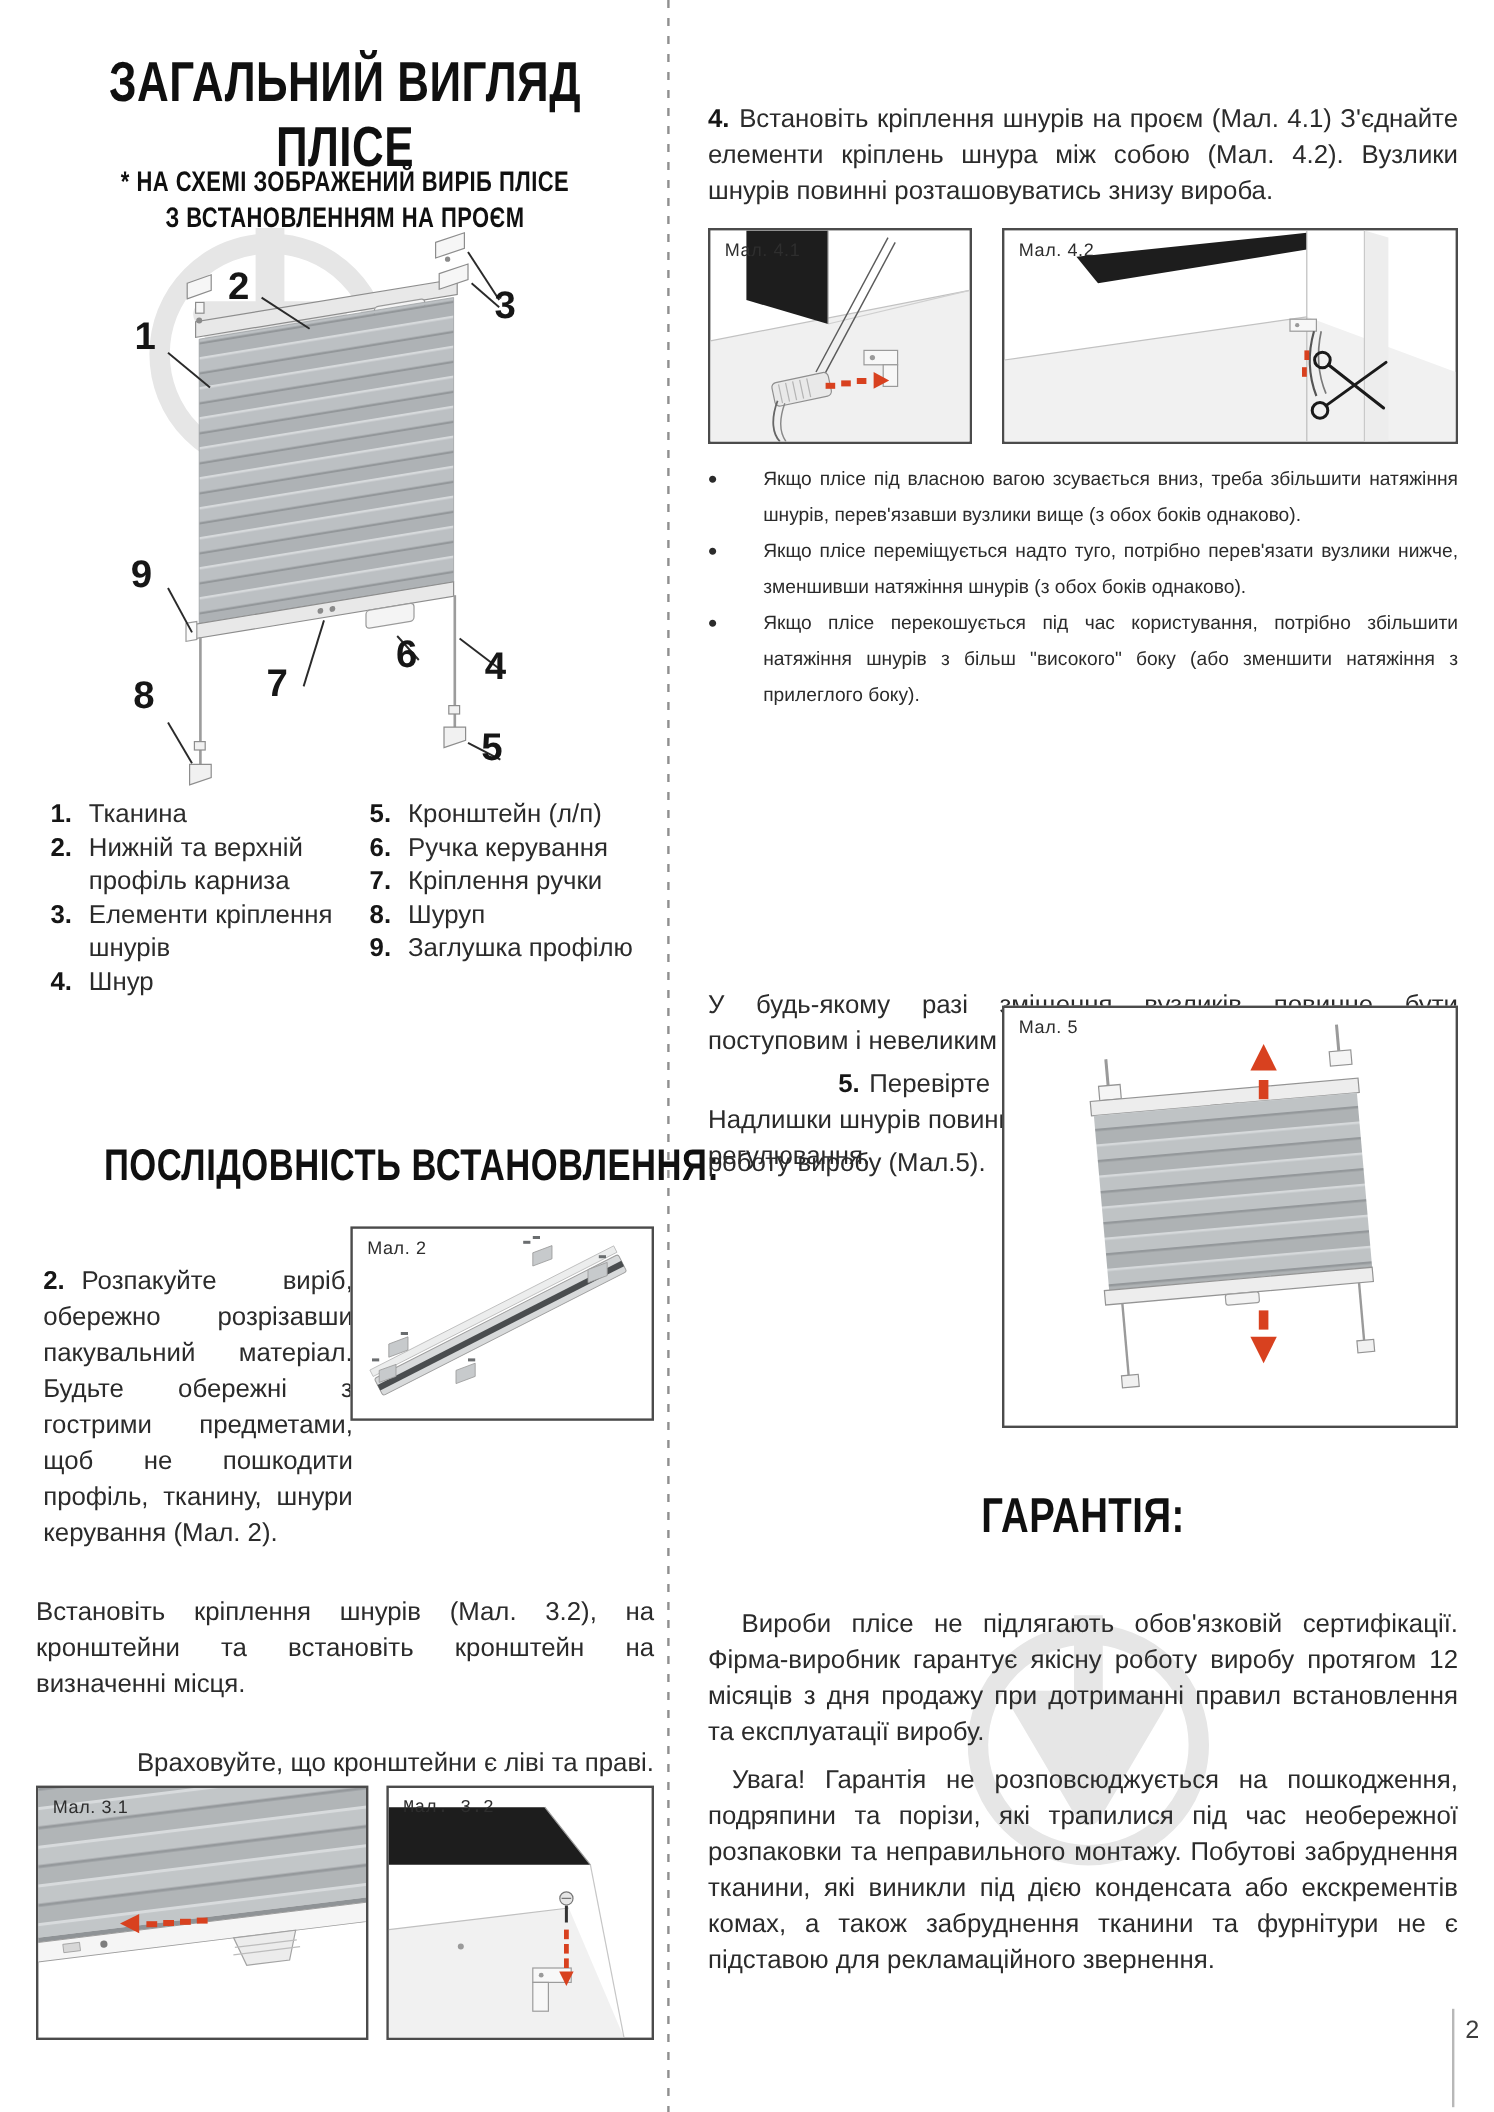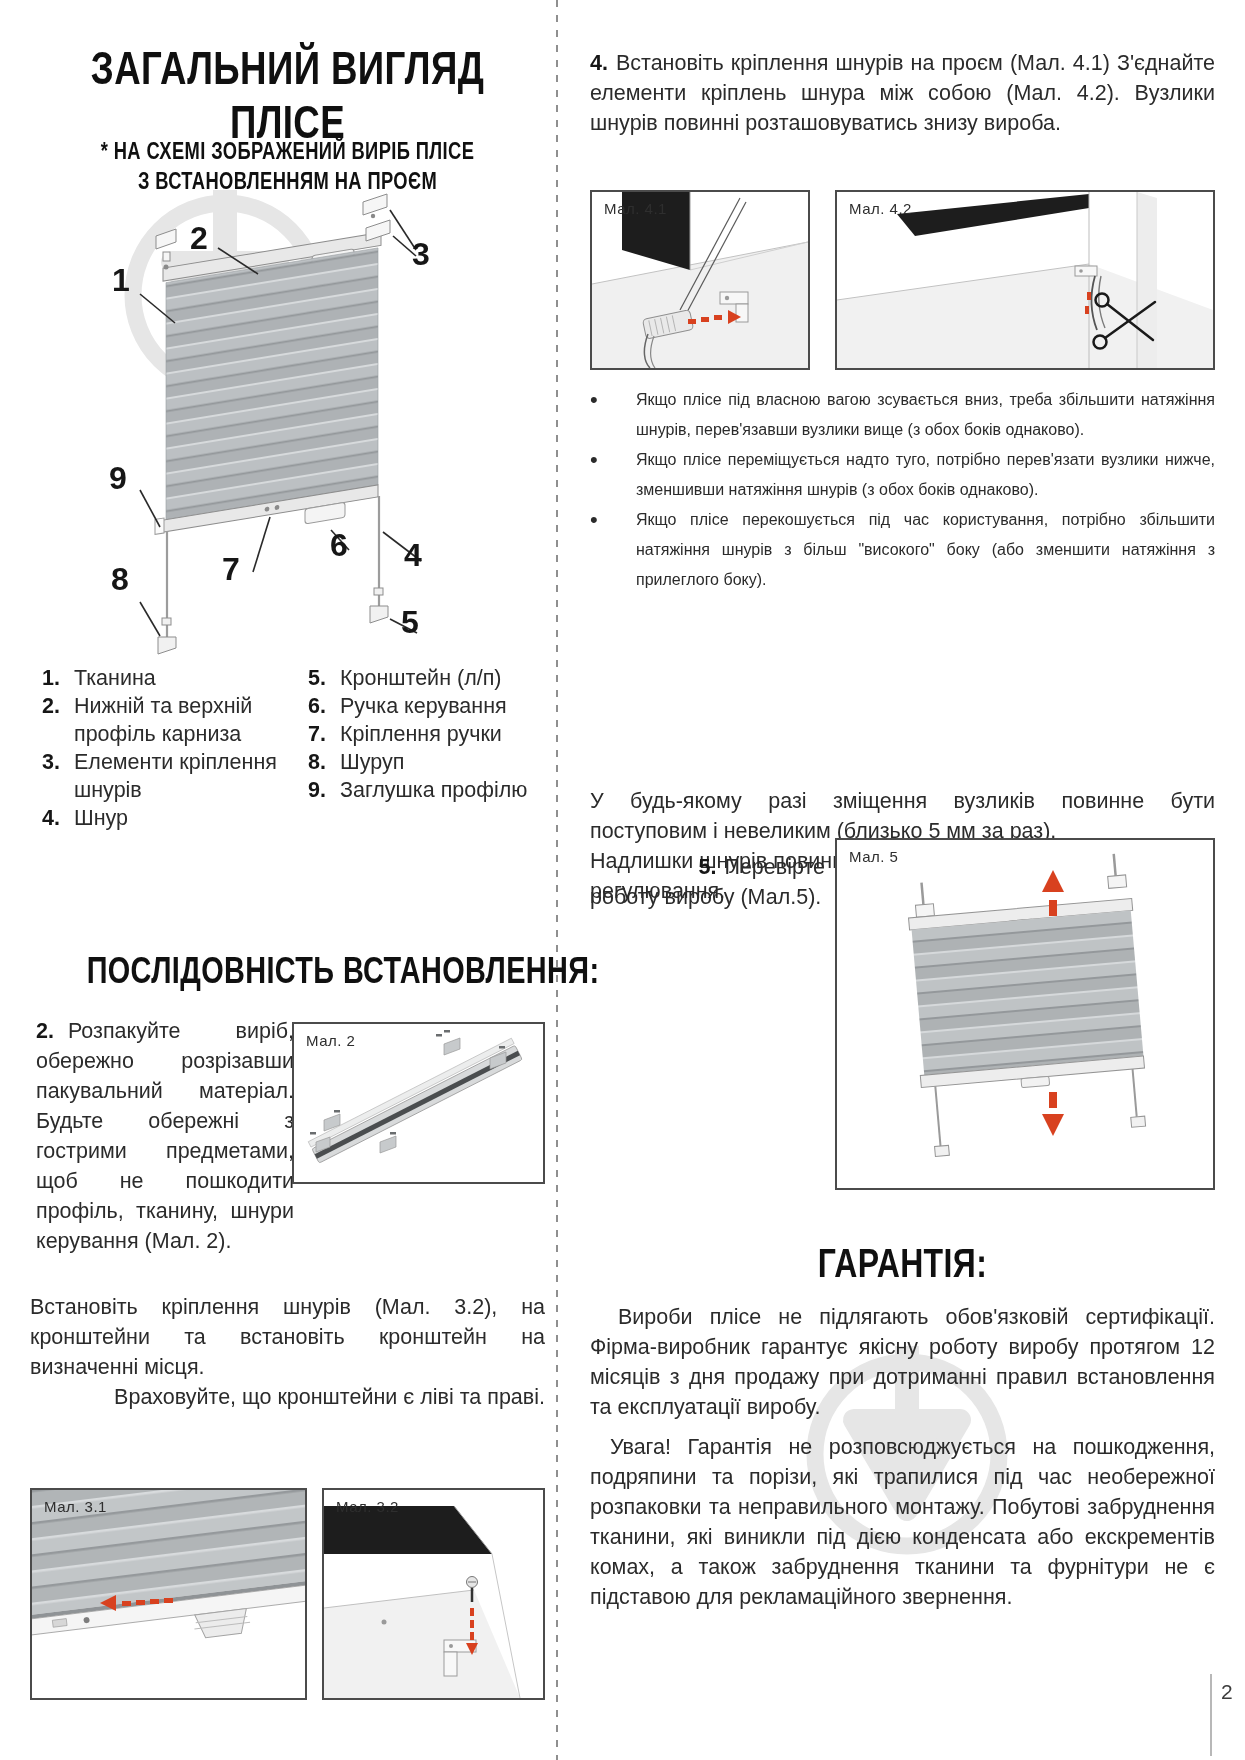--- a/index.html
+++ b/index.html
@@ -6,21 +6,21 @@
   html,body { background:#ffffff; }
   .page {
     position:relative; width:1245px; height:1760px; background:#fff;
     font-family:"Liberation Sans", sans-serif; color:#2b2b2b; overflow:hidden;
   }
   .abs { position:absolute; }
   .hdr {
     font-weight:700; color:#101010; text-align:center; white-space:nowrap;
     transform:scaleX(0.78); transform-origin:50% 50%; letter-spacing:0.5px;
   }
-  .body-text { font-size:21.5px; line-height:30px; text-align:justify; }
+  .body-text { font-size:21.5px; line-height:30px; text-align:justify;margin-top:36px; }
   .stepnum { font-weight:700; color:#161616; margin-right:14px; }
   .fig { position:absolute; border:2px solid #4b4b4b; background:#fff; }
   .fig-label { position:absolute; top:8px; left:12px; font-size:15px; color:#2e2e2e; letter-spacing:0.5px; z-index:2; }
   .fig svg { position:absolute; left:0; top:0; }
   .callout { position:absolute; font-size:32px; font-weight:700; color:#161616; line-height:1; }
   .legend-item { display:flex; font-size:21.5px; line-height:28px; }
   .legend-item .ln { font-weight:700; color:#161616; flex:0 0 32px; }
   .bullet { display:flex; }
   .bullet .bm { flex:0 0 46px; font-size:22px; line-height:30px; }
   .bullet .bt { flex:1; font-size:16px; line-height:30px; text-align:justify; }
@@ -209,21 +209,21 @@
       <g fill="#d8411f">
         <path d="M84 105 L68 113 L84 121 Z"></path>
         <rect x="90" y="111" width="9" height="5"></rect>
         <rect x="104" y="110" width="9" height="5"></rect>
         <rect x="118" y="109" width="9" height="5"></rect>
         <rect x="132" y="108" width="9" height="5"></rect>
       </g>
     </svg>
   </div>
 
-  <div class="fig" style="left:322px;top:1488px;width:223px;height:212px;">
+  <div class="fig" style="left:322px;top:1488px;width:223px;height:212px;font-family:Liberation Mono, monospace;">
     <span class="fig-label">Мал. 3.2</span>
     <svg width="219" height="208" viewBox="0 0 219 208">
       <polygon points="0,118 150,100 196,208 0,208" fill="#f1f1f1"></polygon>
       <line x1="0" y1="118" x2="150" y2="100" stroke="#c0c0c0"></line>
       <polygon points="0,16 130,16 168,64 0,64" fill="#1d1d1d"></polygon>
       <line x1="168" y1="64" x2="196" y2="208" stroke="#c6c6c6"></line>
       <line x1="130" y1="16" x2="168" y2="64" stroke="#9c9c9c"></line>
       <circle cx="60" cy="132" r="2.5" fill="#9a9a9a"></circle>
       <g fill="#f8f8f8" stroke="#9c9c9c">
         <rect x="120" y="150" width="32" height="12"></rect>

